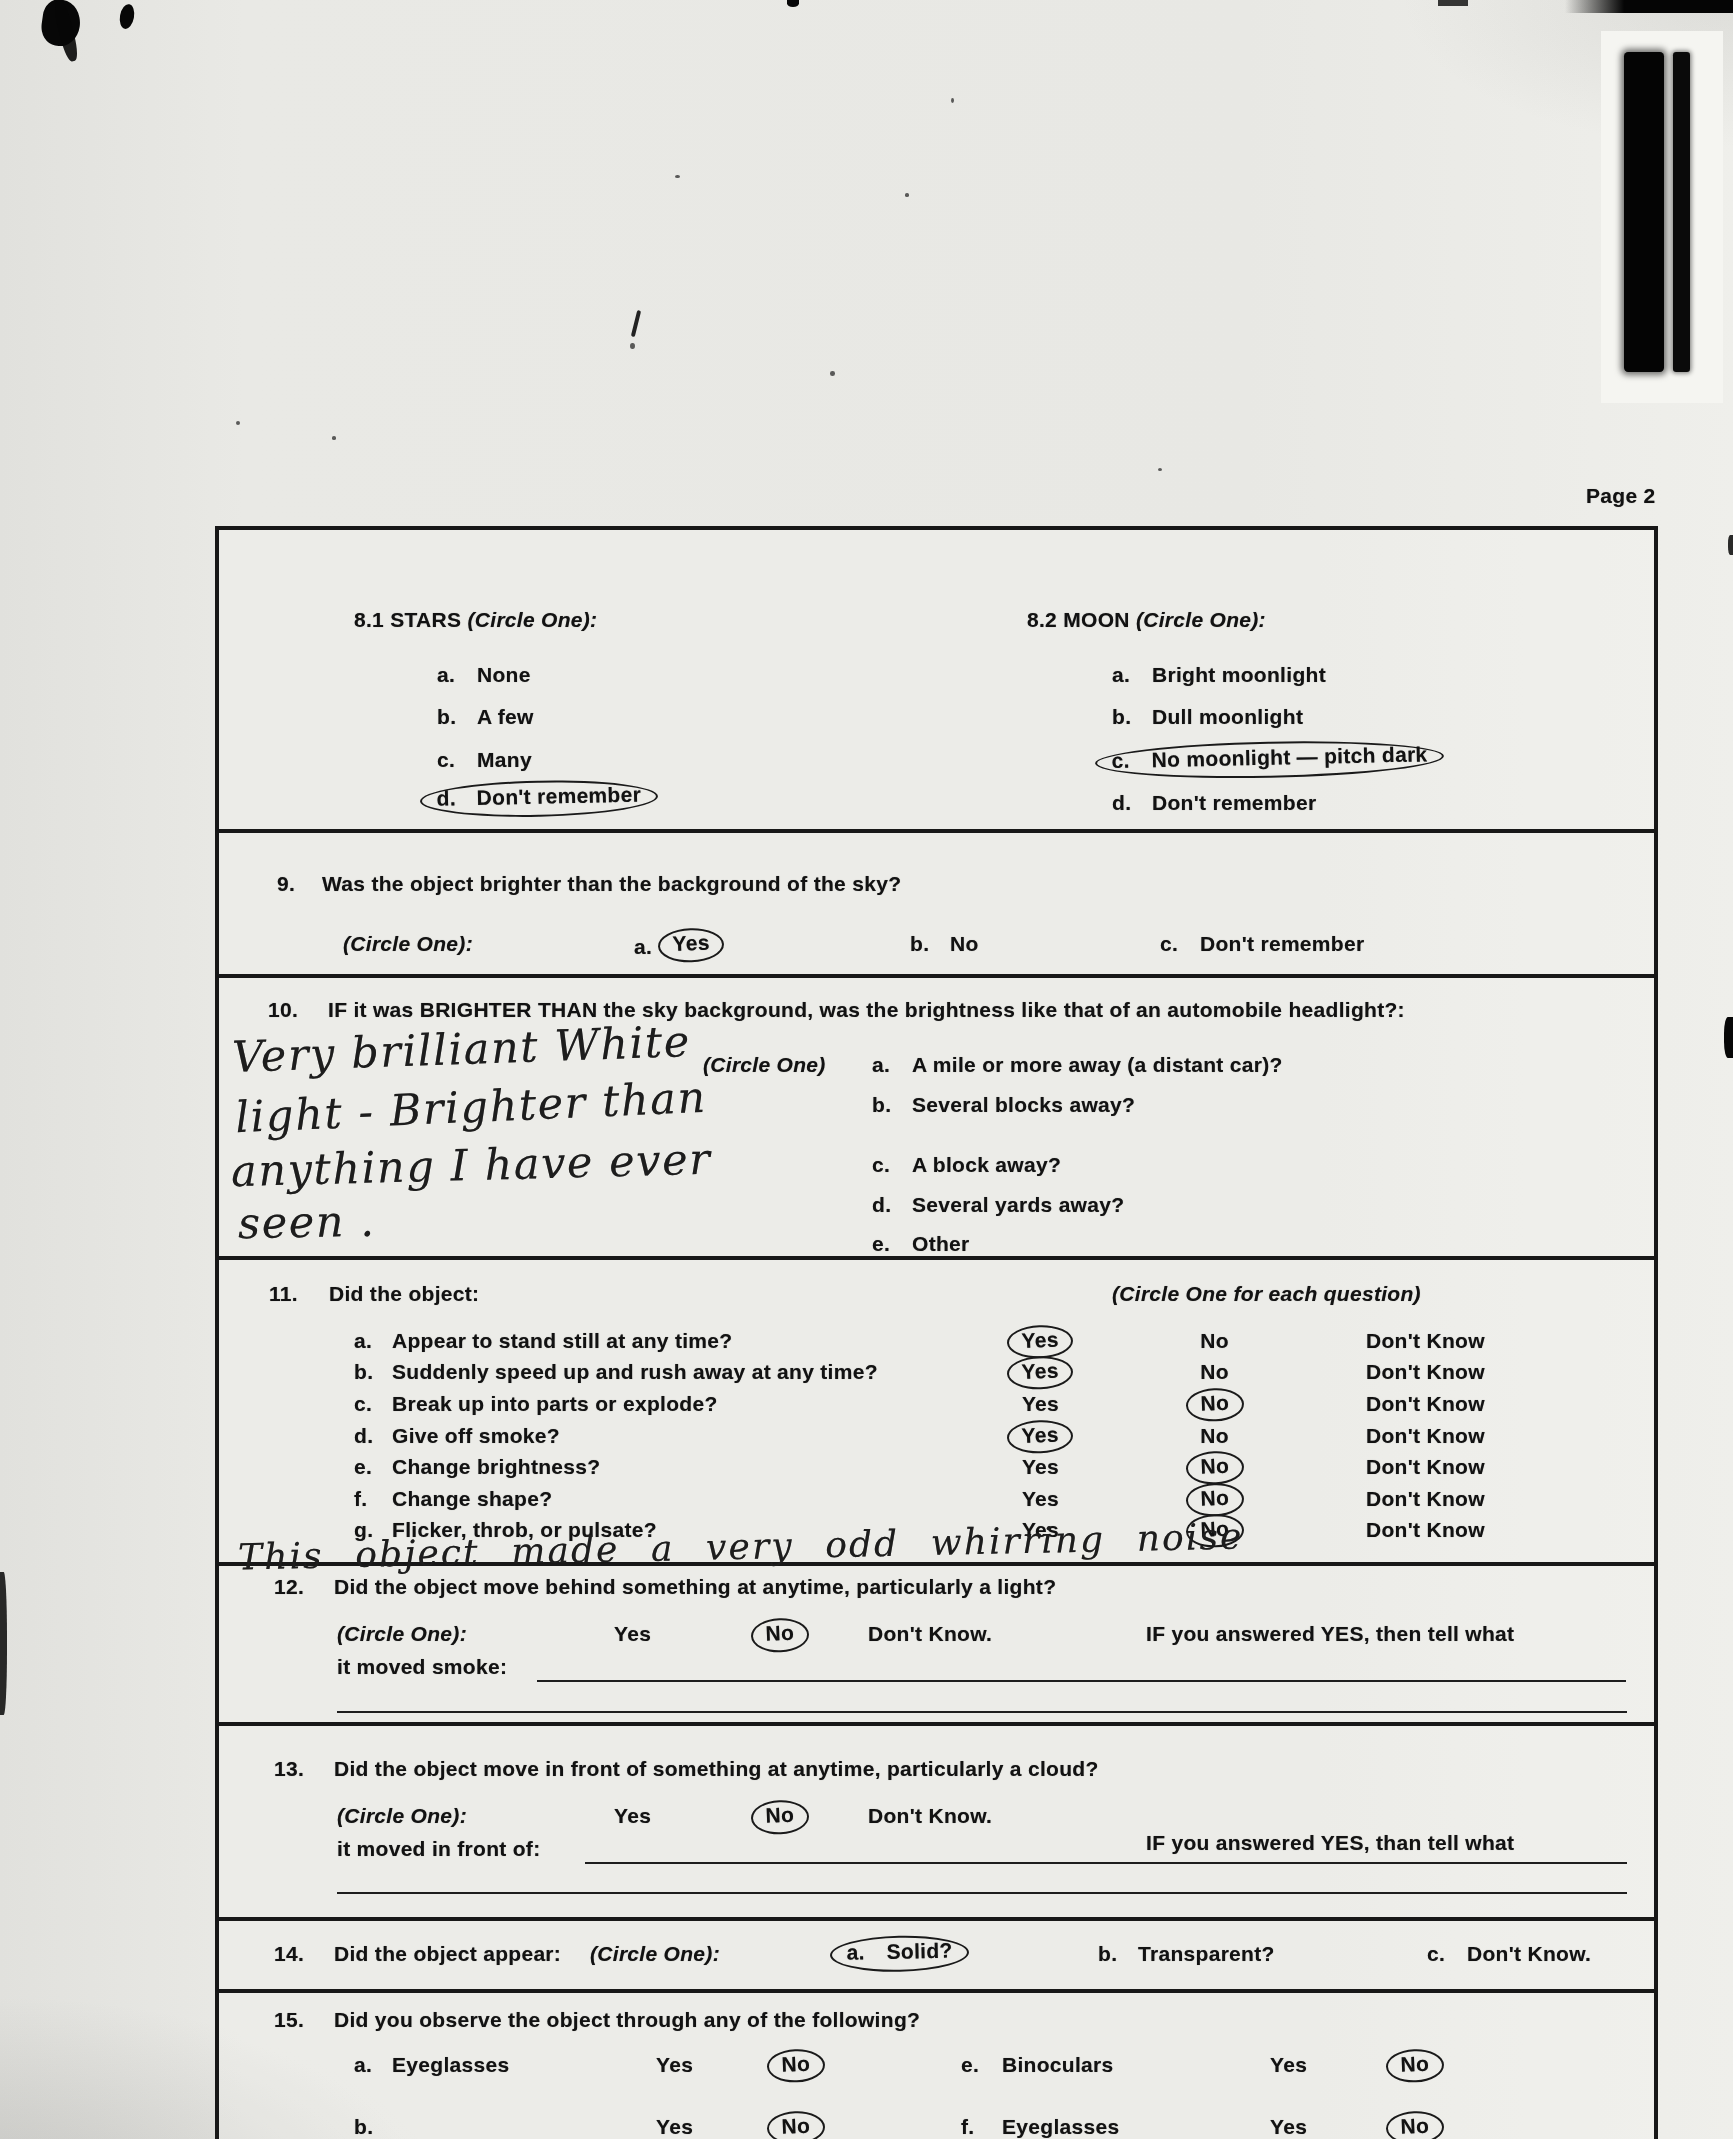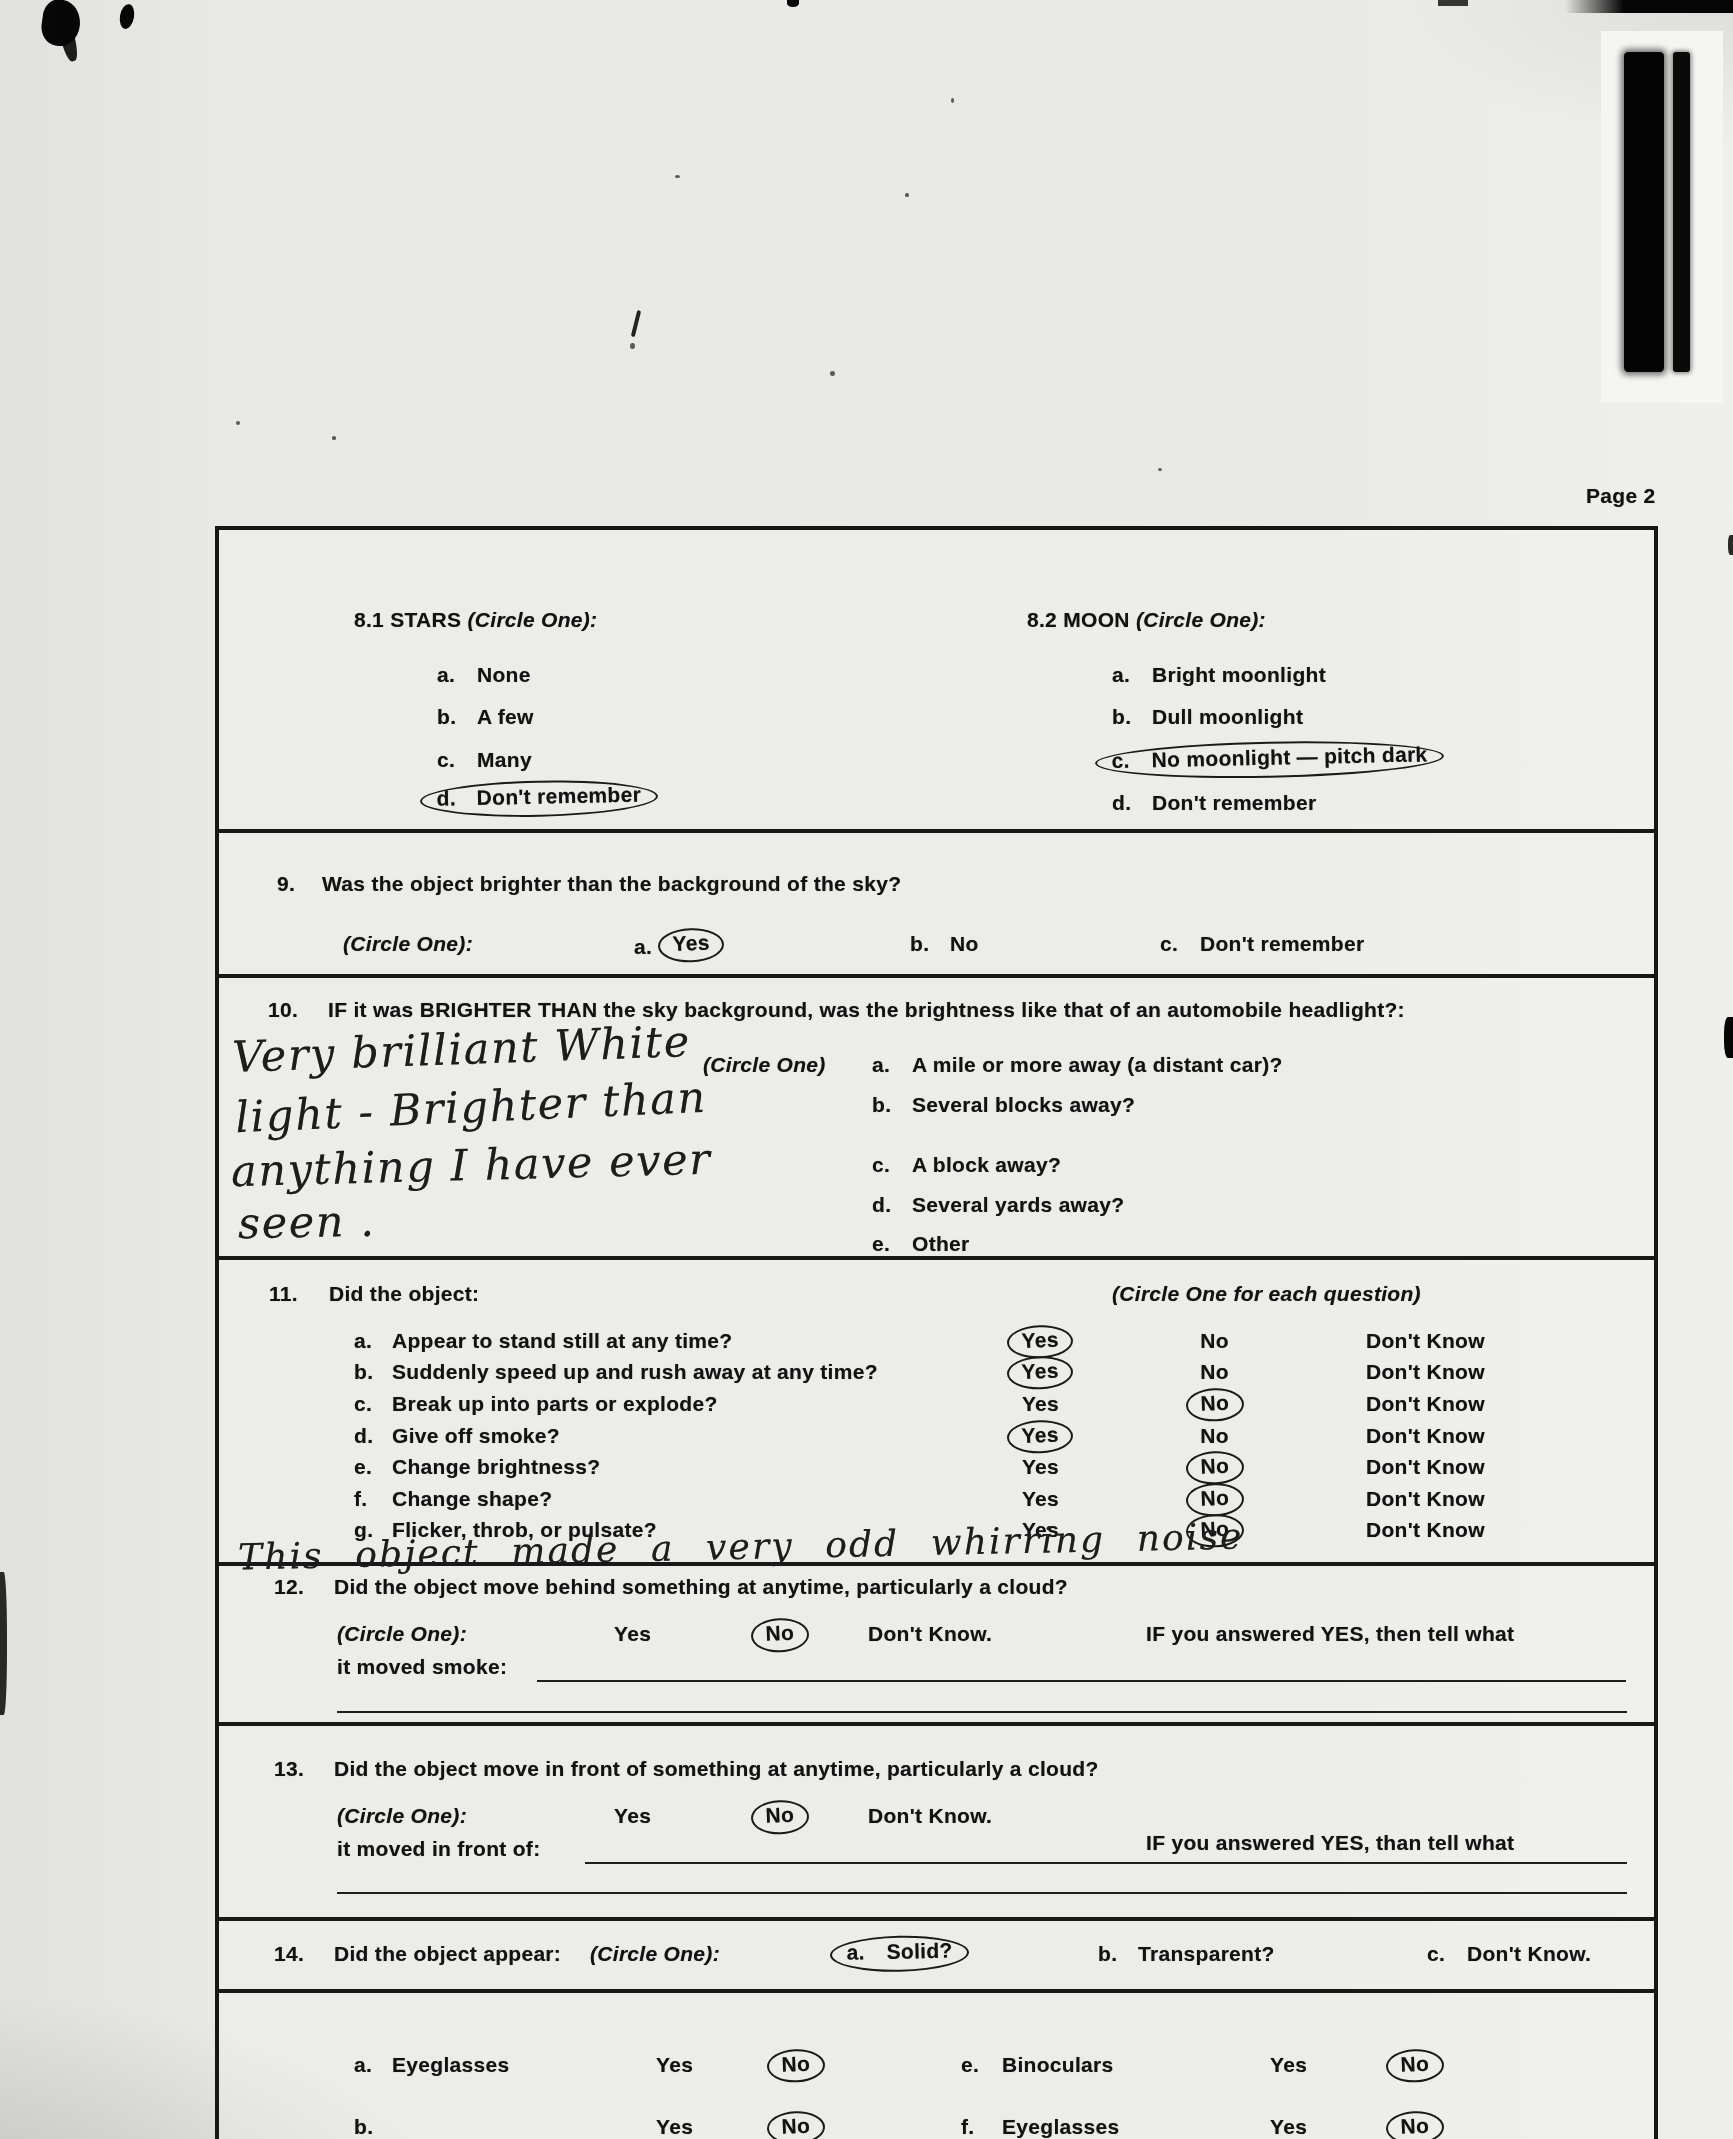--- a/index.html
+++ b/index.html
@@ -220,21 +220,21 @@
     <span class="rk">g.</span>
     <span class="rl">Flicker, throb, or pulsate?</span>
     <span class="ryes"><span class="pill">Yes</span></span>
     <span class="rno"><span class="pill circled">No</span></span>
     <span class="rdk">Don't Know</span>
   </div>
 
   <div class="hw hw11" style="left:238px; top:1526px; transform:rotate(-1.2deg);">This object made a very odd whirring noise</div>
 
   <div class="t" style="left:274px; top:1575px;">
-    <span class="qnum2">12.</span><span>Did the object move behind something at anytime, particularly a cloud?</span>
+    <span class="qnum2">12.</span><span>Did the object move behind something at anytime, particularly a light?</span>
   </div>
   <div class="t it" style="left:337px; top:1622px;">(Circle One):</div>
   <div class="t" style="left:614px; top:1622px;">Yes</div>
   <div class="t" style="left:751px; top:1622px;">
     <span class="pill circled">No</span>
   </div>
   <div class="t" style="left:868px; top:1622px;">Don't Know.</div>
   <div class="t" style="left:1146px; top:1622px;">IF you answered YES, then tell what</div>
   <div class="t" style="left:337px; top:1655px;">it moved smoke:</div>
   <div class="blank" style="left:537px; top:1680px; width:1089px;"></div>
@@ -261,20 +261,23 @@
   <div class="t" style="left:847px; top:1942px;">
     <span class="opt circled"><span class="k">a.</span><span>Solid?</span></span>
   </div>
   <div class="t" style="left:1098px; top:1942px;">
     <span class="k">b.</span><span>Transparent?</span>
   </div>
   <div class="t" style="left:1427px; top:1942px;">
     <span class="k">c.</span><span>Don't Know.</span>
   </div>
 
+  <div class="t" style="left:274px; top:2008px;">
+    <span class="qnum2">15.</span><span>Did you observe the object through any of the following?</span>
+  </div>
 
   <div class="q15row" style="top:2053px;">
     <span class="f-k">a.</span>
     <span class="f-l">Eyeglasses</span>
     <span class="f-y">Yes</span>
     <span class="f-n"><span class="pill circled">No</span></span>
     <span class="f-k2">e.</span>
     <span class="f-l2">Binoculars</span>
     <span class="f-y2">Yes</span>
     <span class="f-n2"><span class="pill circled">No</span></span>

